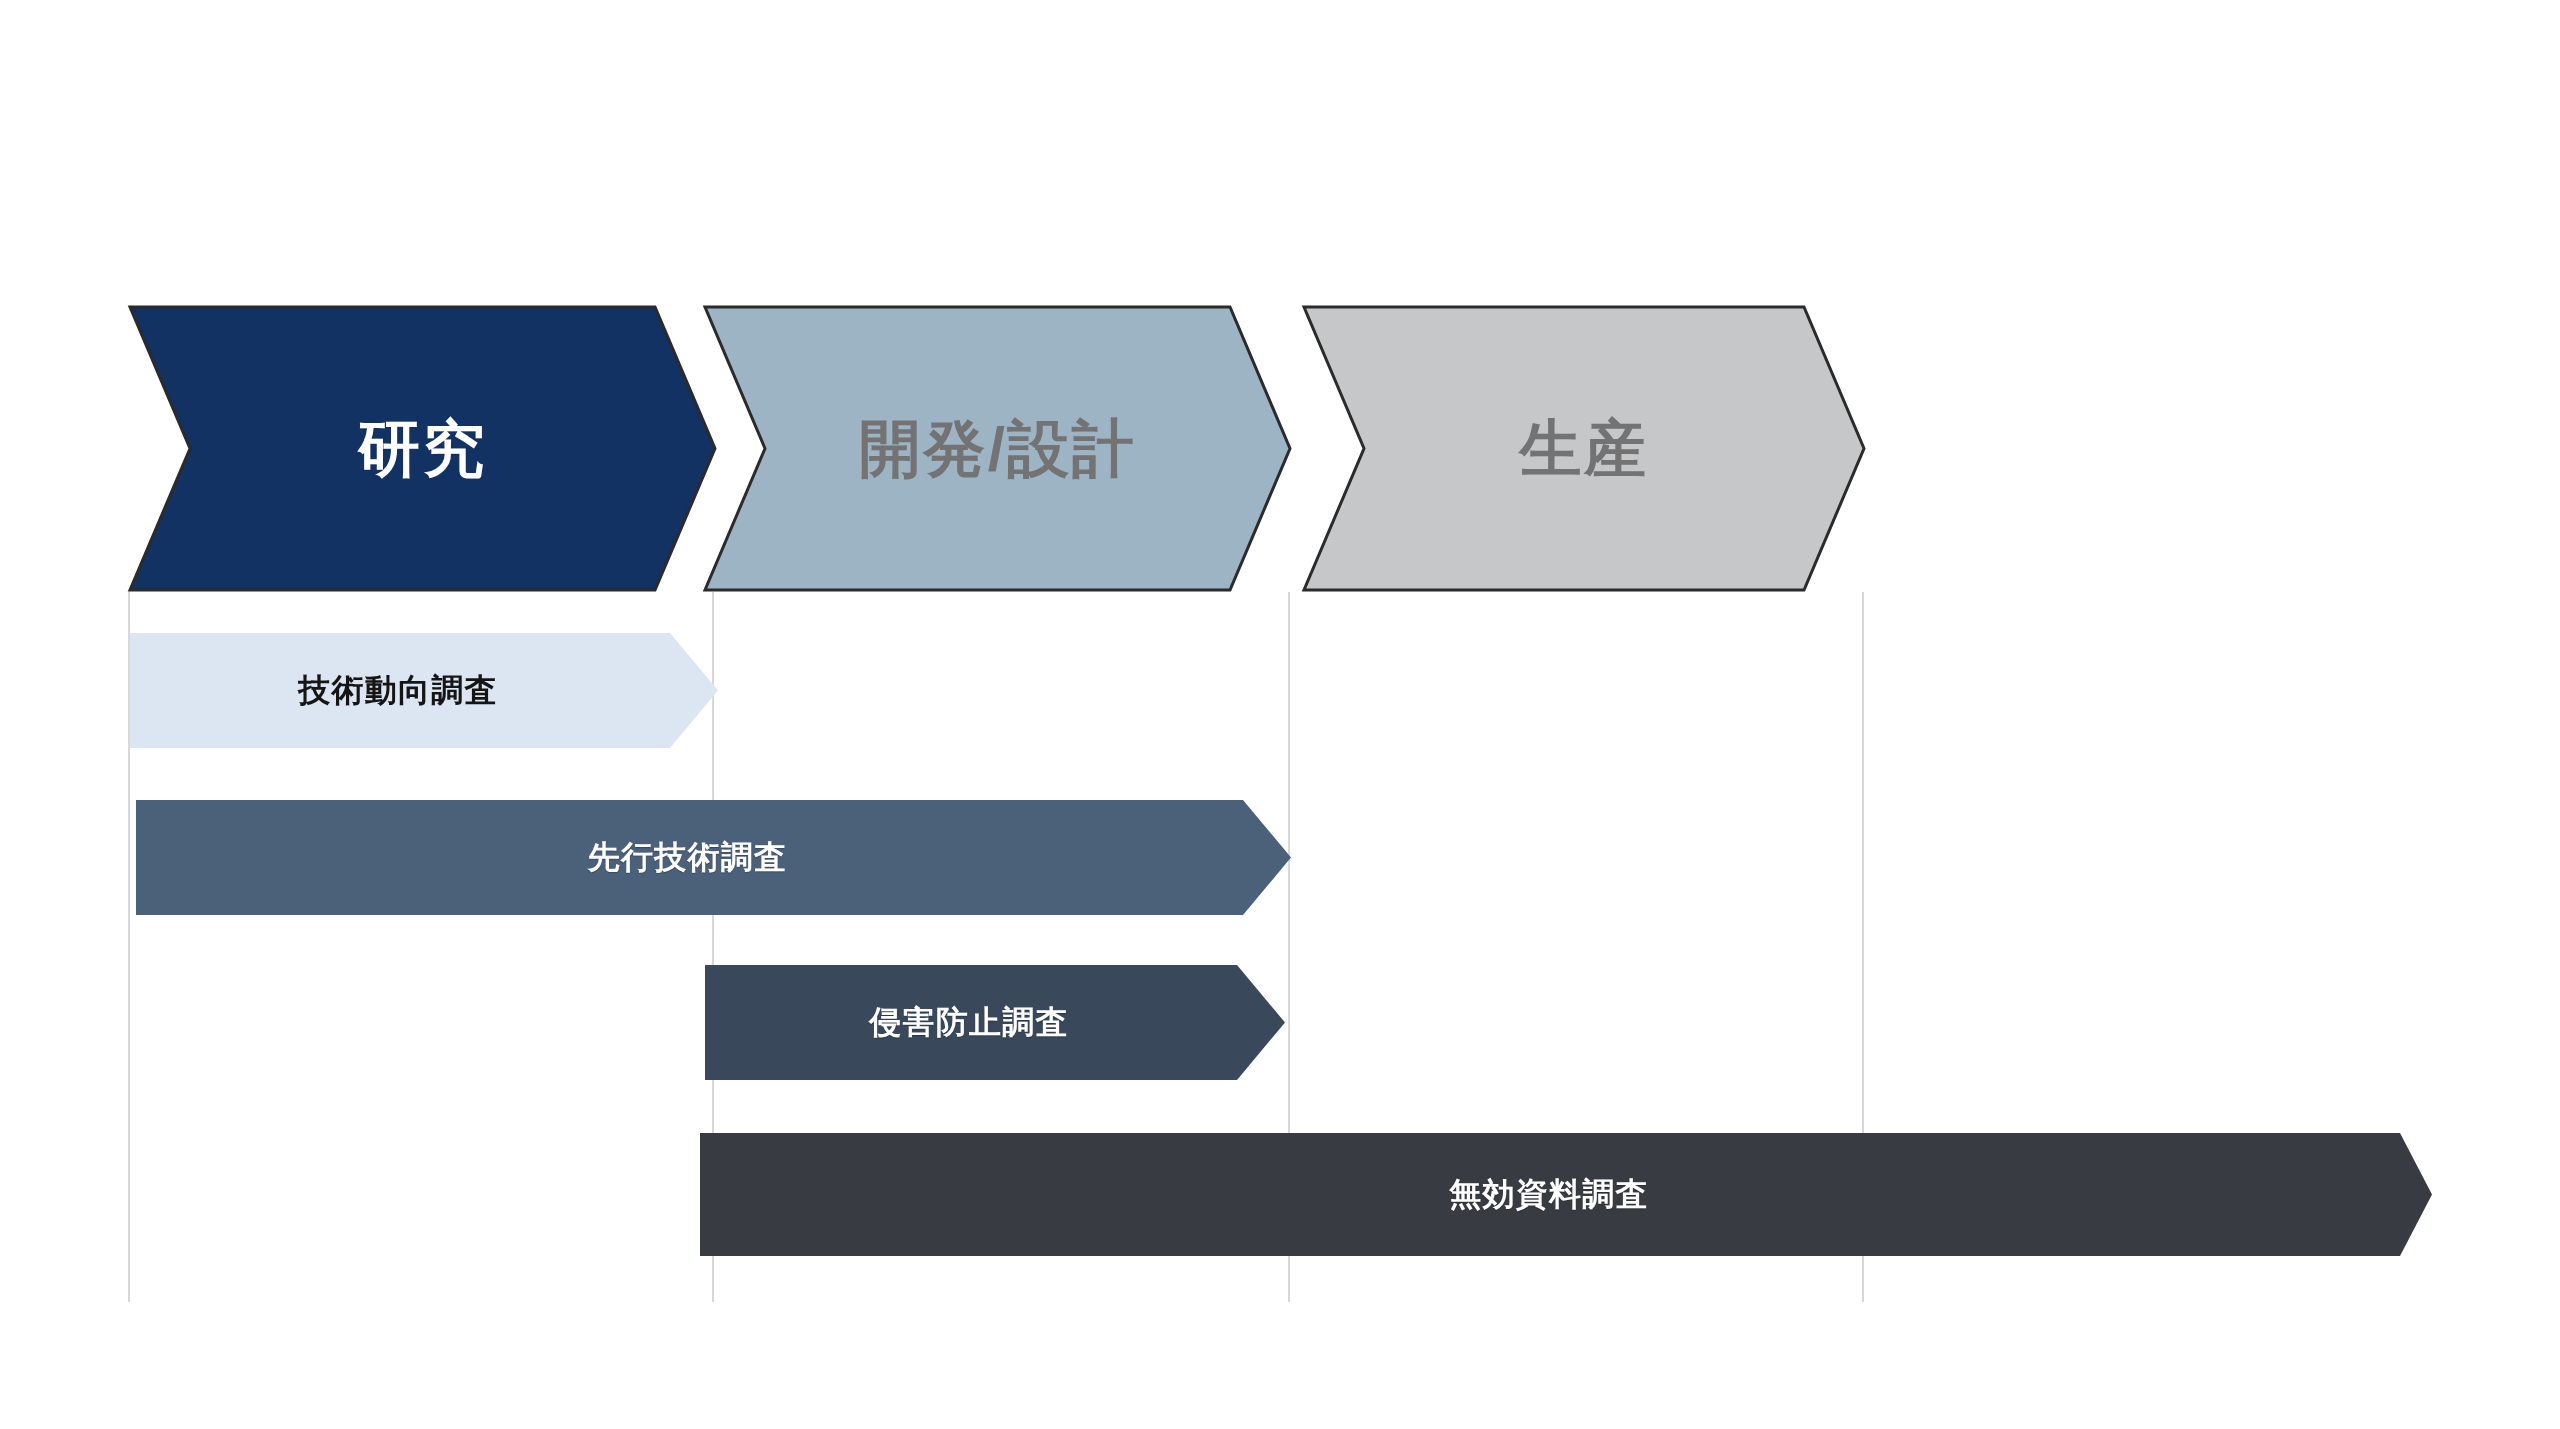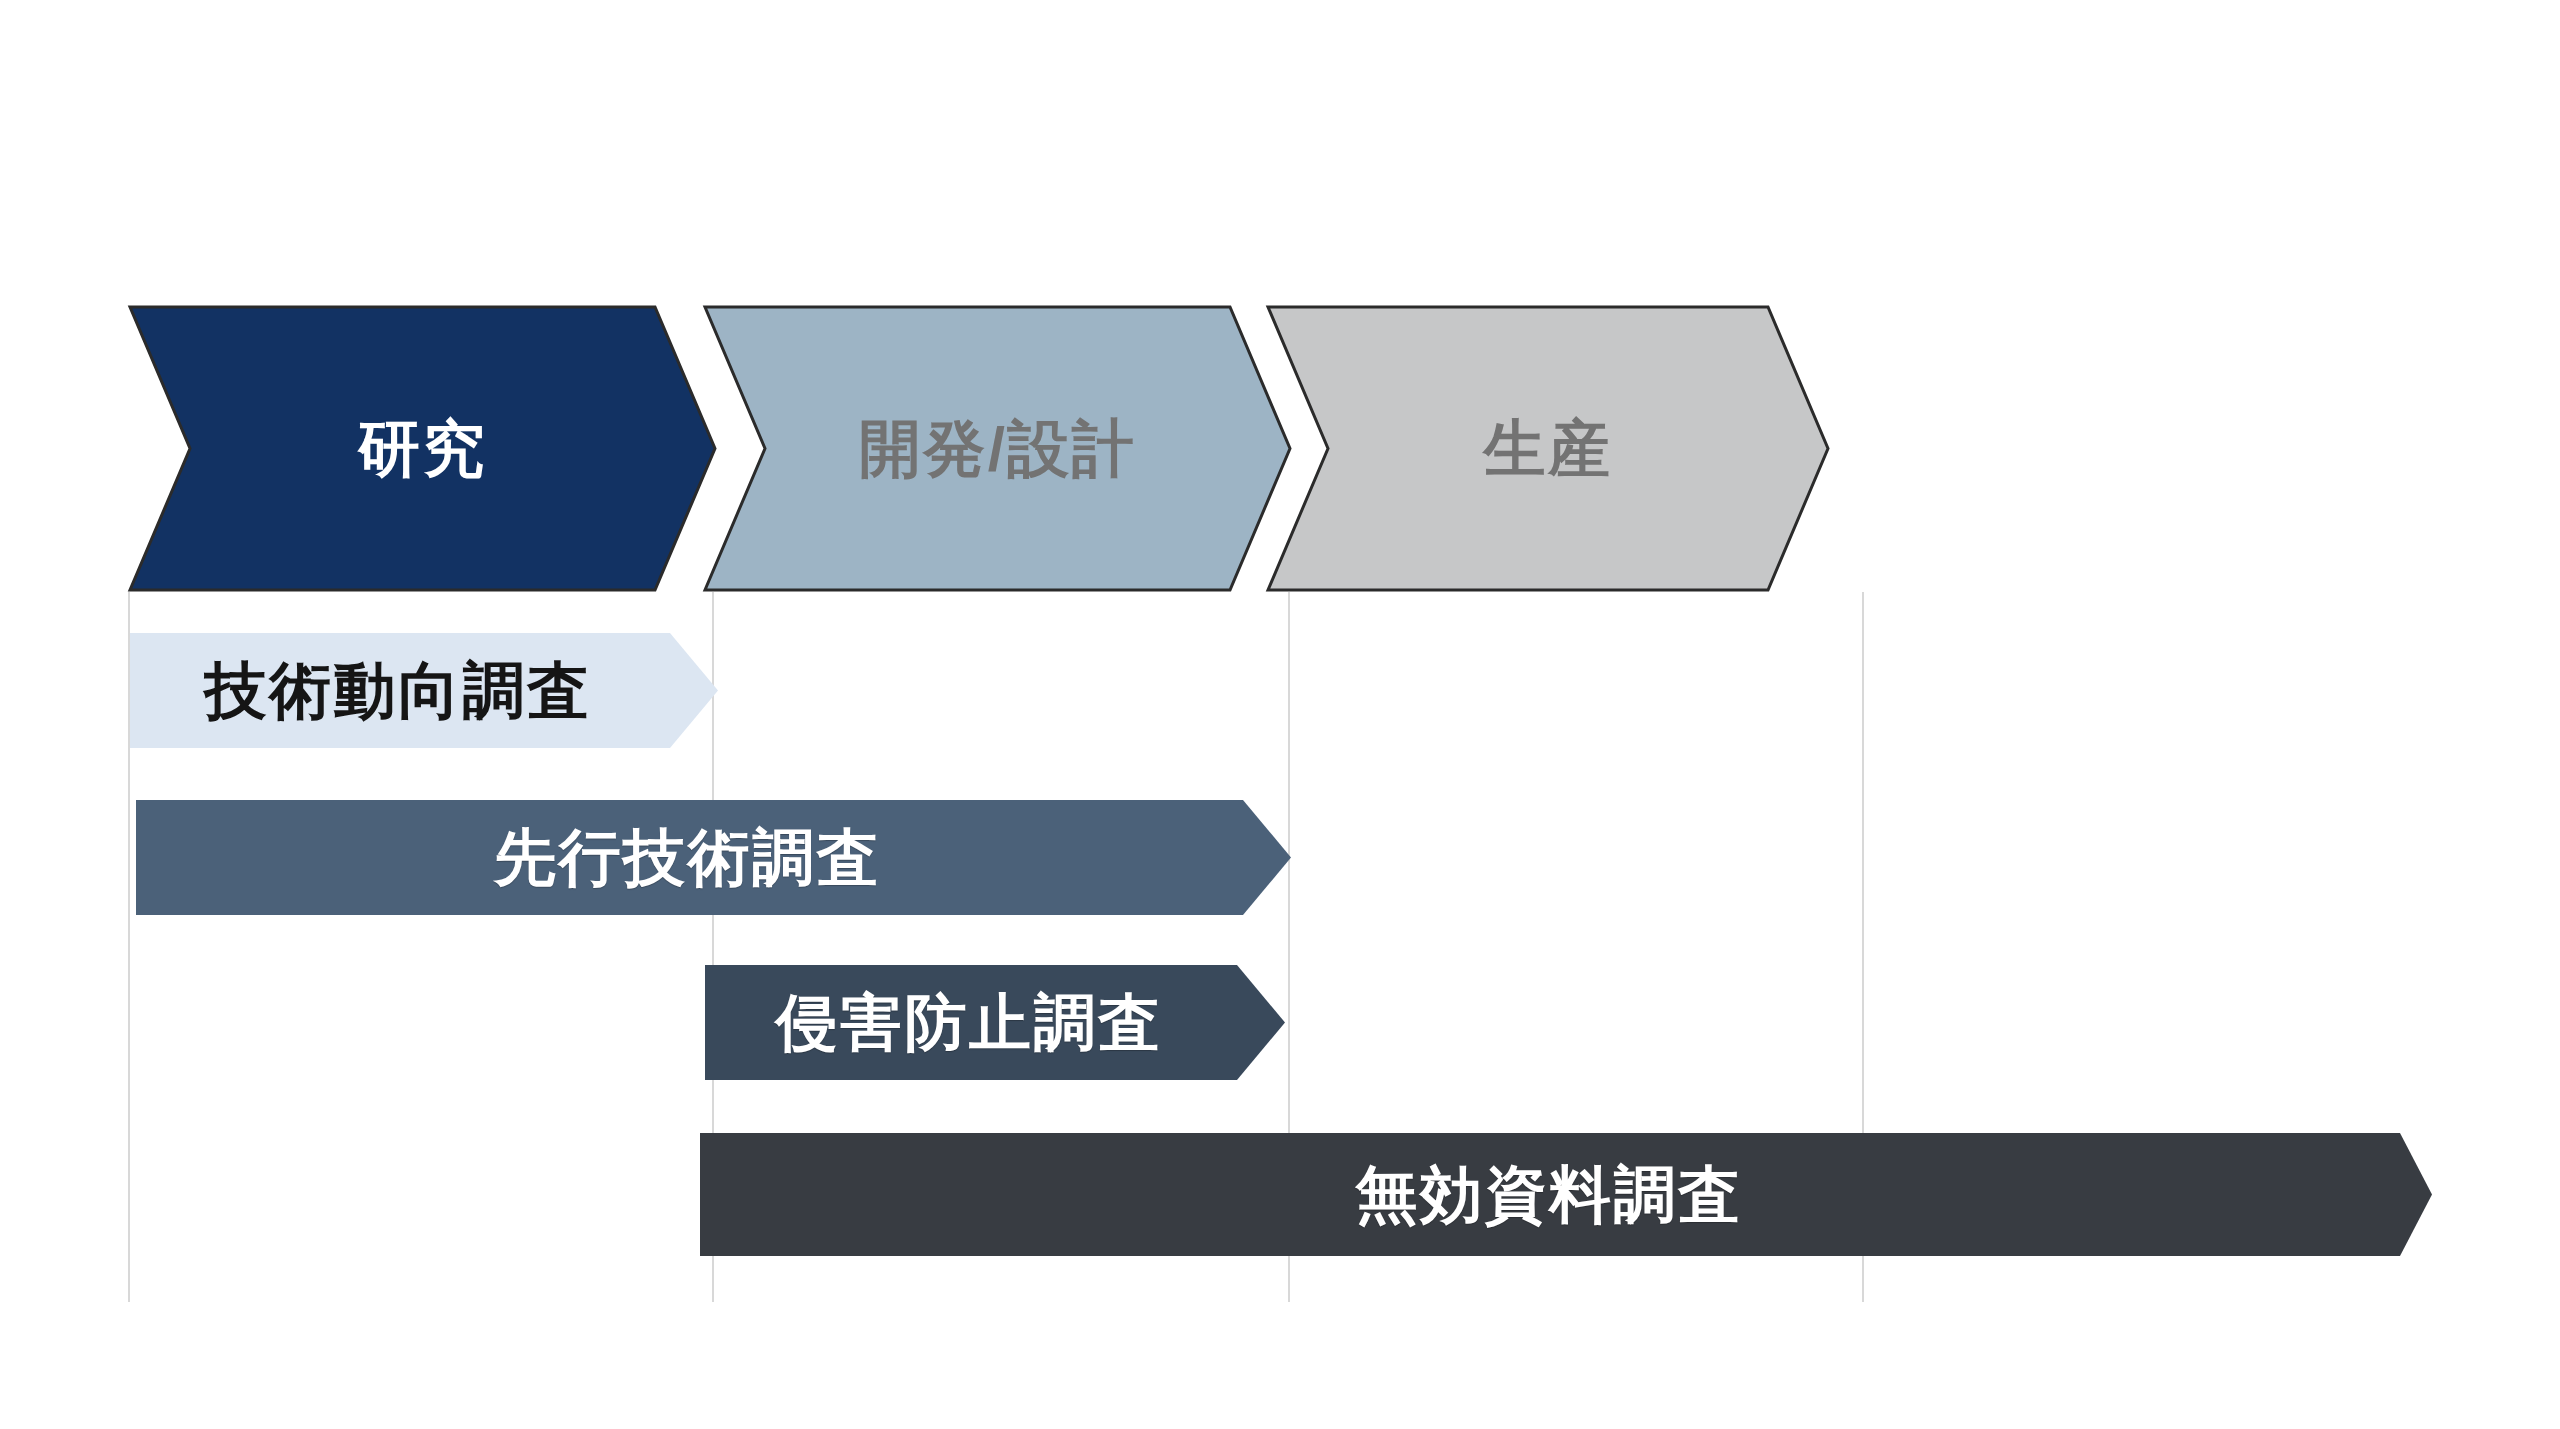--- a/index.html
+++ b/index.html
@@ -51,21 +51,21 @@
     font-weight: 700;
   }
   .stage-1 .label { color: #ffffff; }
   .stage-2 .label,
   .stage-3 .label,
   .stage-4 .label { color: #737373; }
 
   
   .task .label {
     justify-content: center;
-    font-size: 62px;
+    font-size: 32px;
     font-weight: 700;
   }
   .task-1 .label { color: #151515; }
   .task-2 .label,
   .task-3 .label,
   .task-4 .label { color: #ffffff; }
   .task-2 .label,
   .task-3 .label,
   .task-4 .label { text-shadow: 0 1px 1px rgba(0,0,0,0.25); }
 </style>
@@ -86,21 +86,21 @@
     <span class="label">研究</span>
   </div>
 
   <div class="shape stage stage-2" style="left:705px; top:307px; width:585px; height:283px;">
     <svg viewBox="0 0 585 283" preserveAspectRatio="none">
       <polygon points="0,0 525,0 585,141.5 525,283 0,283 60,141.5" fill="#9db4c5" stroke="#2b2b2b" stroke-width="3"></polygon>
     </svg>
     <span class="label">開発/設計</span>
   </div>
 
-  <div class="shape stage stage-3" style="left:1268px; top:307px; width:560px; height:283px;font-family:Liberation Serif, serif;">
+  <div class="shape stage stage-3" style="left:1304px; top:307px; width:560px; height:283px;font-family:Liberation Serif, serif;">
     <svg viewBox="0 0 560 283" preserveAspectRatio="none">
       <polygon points="0,0 500,0 560,141.5 500,283 0,283 60,141.5" fill="#c6c7c8" stroke="#2b2b2b" stroke-width="3"></polygon>
     </svg>
     <span class="label">生産</span>
   </div>
 
 
   <div class="shape task task-1" style="left:130px; top:633px; width:588px; height:115px;">
     <svg viewBox="0 0 588 115" preserveAspectRatio="none">
       <polygon points="0,0 540,0 588,57.5 540,115 0,115" fill="#dce6f2"></polygon>

